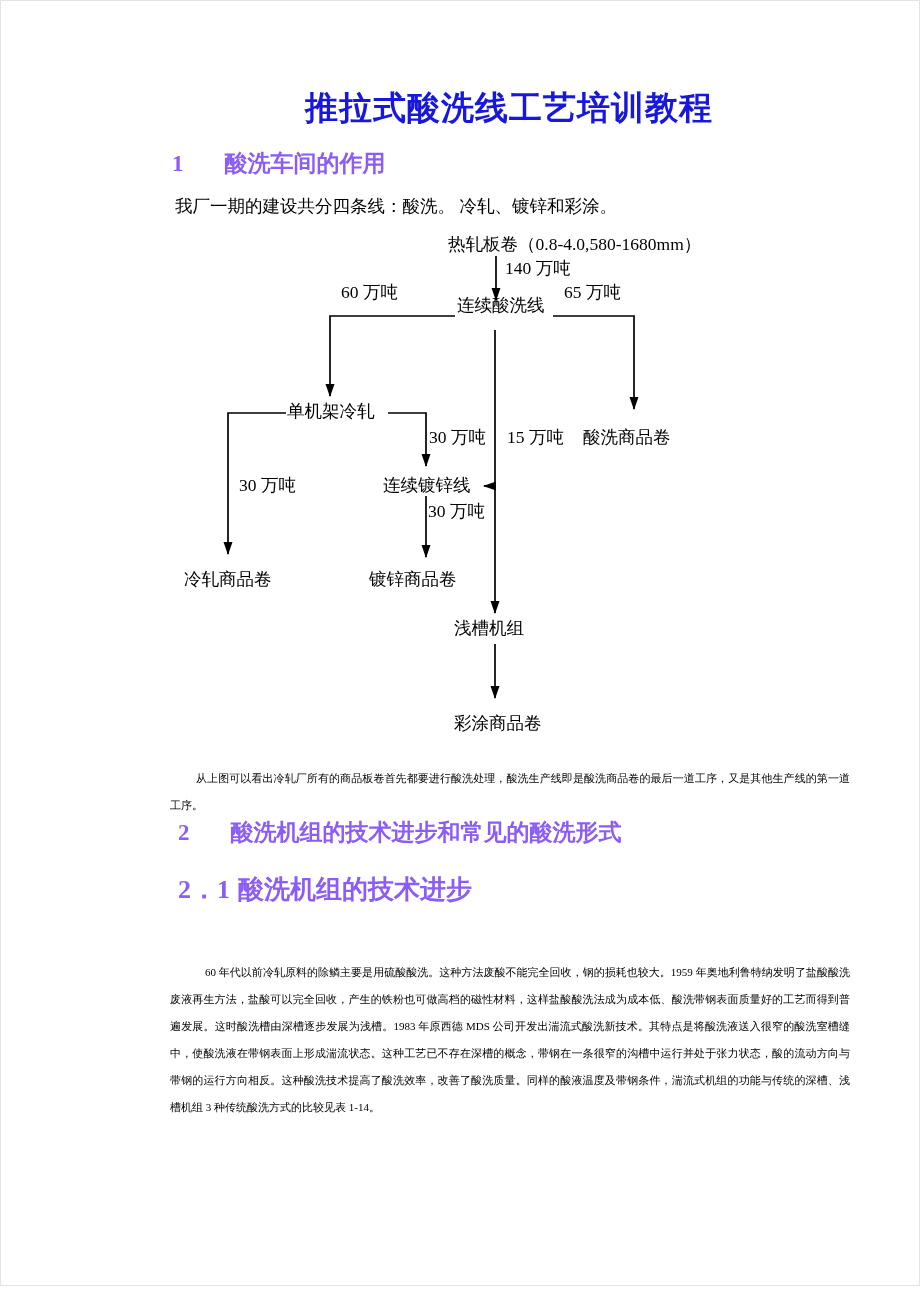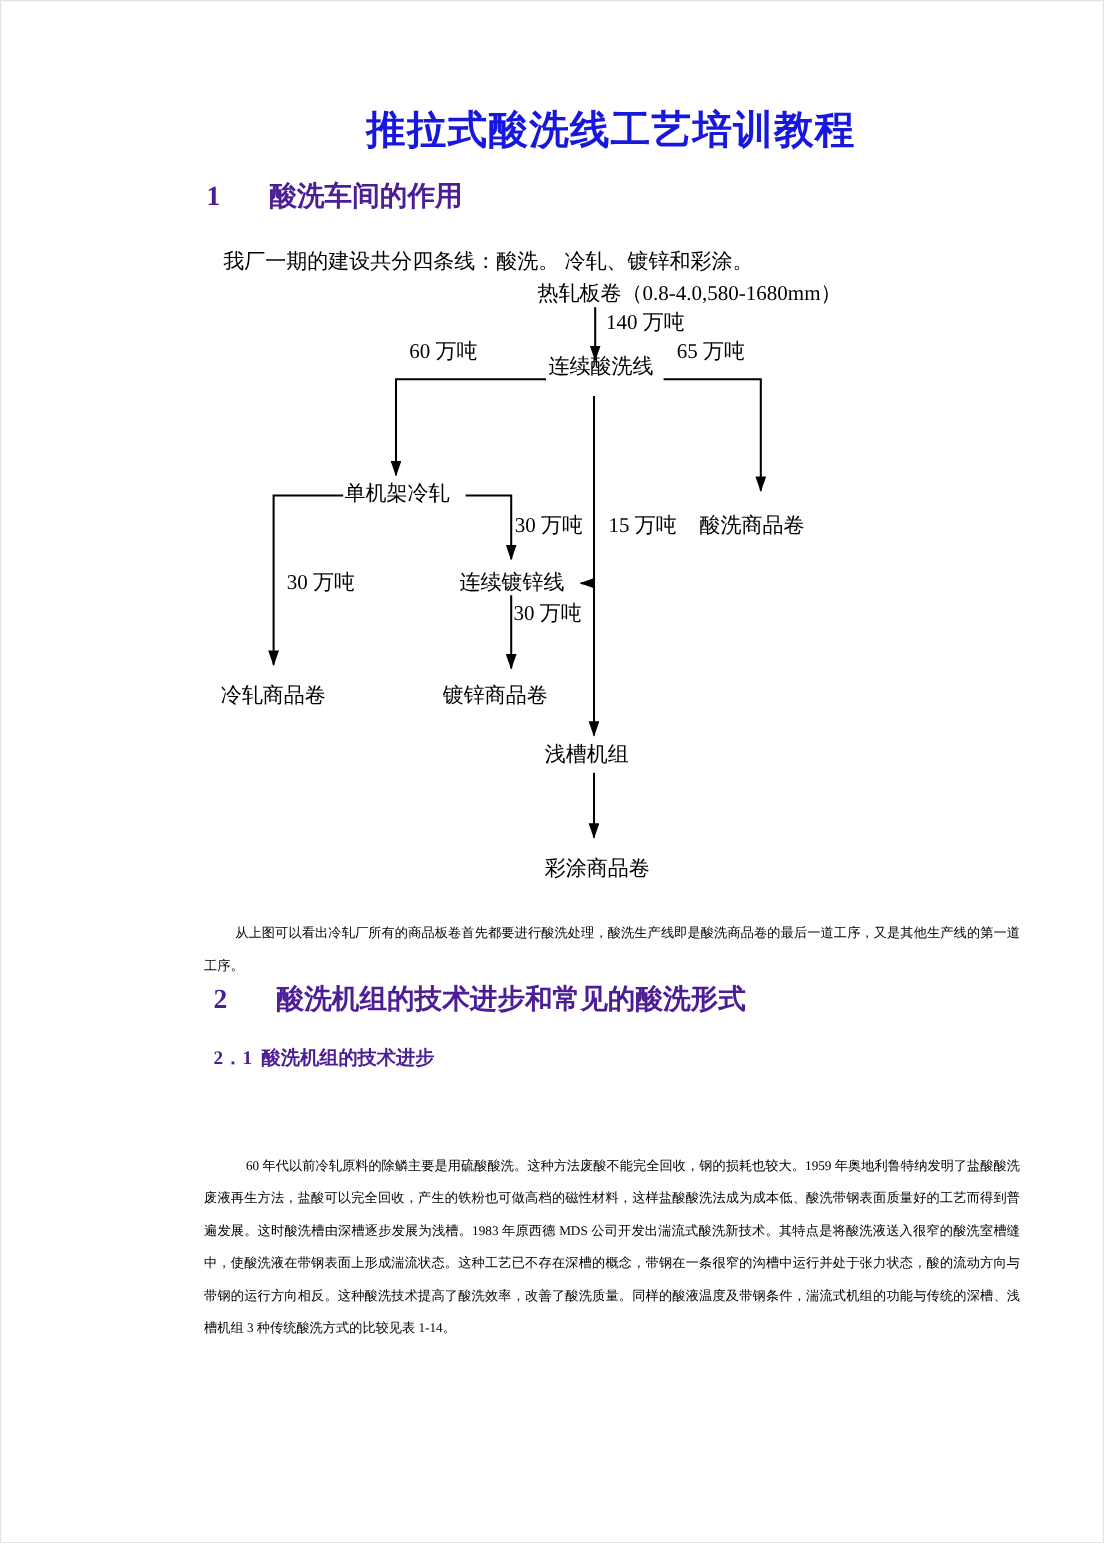--- a/index.html
+++ b/index.html
@@ -10,31 +10,31 @@
   }
   .page {
     position:relative; width:920px; height:1286px; background:#fff;
     overflow:hidden; box-shadow: inset 0 0 0 1px #e4e4e4;
   }
   .doc-title {
     position:absolute; top:86px; left:170px; width:678px; margin:0;
     text-align:center; font-size:33px; font-weight:bold; color:#1717dd;
     letter-spacing:1px; white-space:nowrap;
   }
-  .h-orange { color:#4c1d95; font-weight:bold; white-space:nowrap; position:absolute; }
+  .h-orange { color:#8b5cf6; font-weight:bold; white-space:nowrap; position:absolute; }
   .h-lvl1 { font-size:23px; }
   .h-lvl1 .num { display:inline-block; margin-right:41px; }
-  .h-lvl2 { font-size:16px; }
+  .h-lvl2 { font-size:26px; }
   .h-lvl2 .num { display:inline-block; margin-right:8px; }
   .sec1-heading { top:148px; left:172px; }
   .sec2-heading { top:817px; left:178px; }
   .sec21-heading { top:872px; left:178px; }
   .sec211-heading { top:917px; left:178px; }
   .intro {
-    position:absolute; top:189px; left:170px; width:690px; margin:16px;
+    position:absolute; top:189px; left:170px; width:690px; margin:5px;
     font-size:17.5px; line-height:24px; white-space:nowrap;
   }
   .flowchart { position:absolute; top:230px; left:0; width:920px; height:510px; }
   .fc-svg { position:absolute; top:0; left:0; }
   .fc-label {
     position:absolute; font-size:17.5px; line-height:20px; white-space:nowrap;
   }
   .body-para {
     position:absolute; left:168px; width:680px; margin:2px;
     font-size:11px; line-height:27px; text-align:justify;

